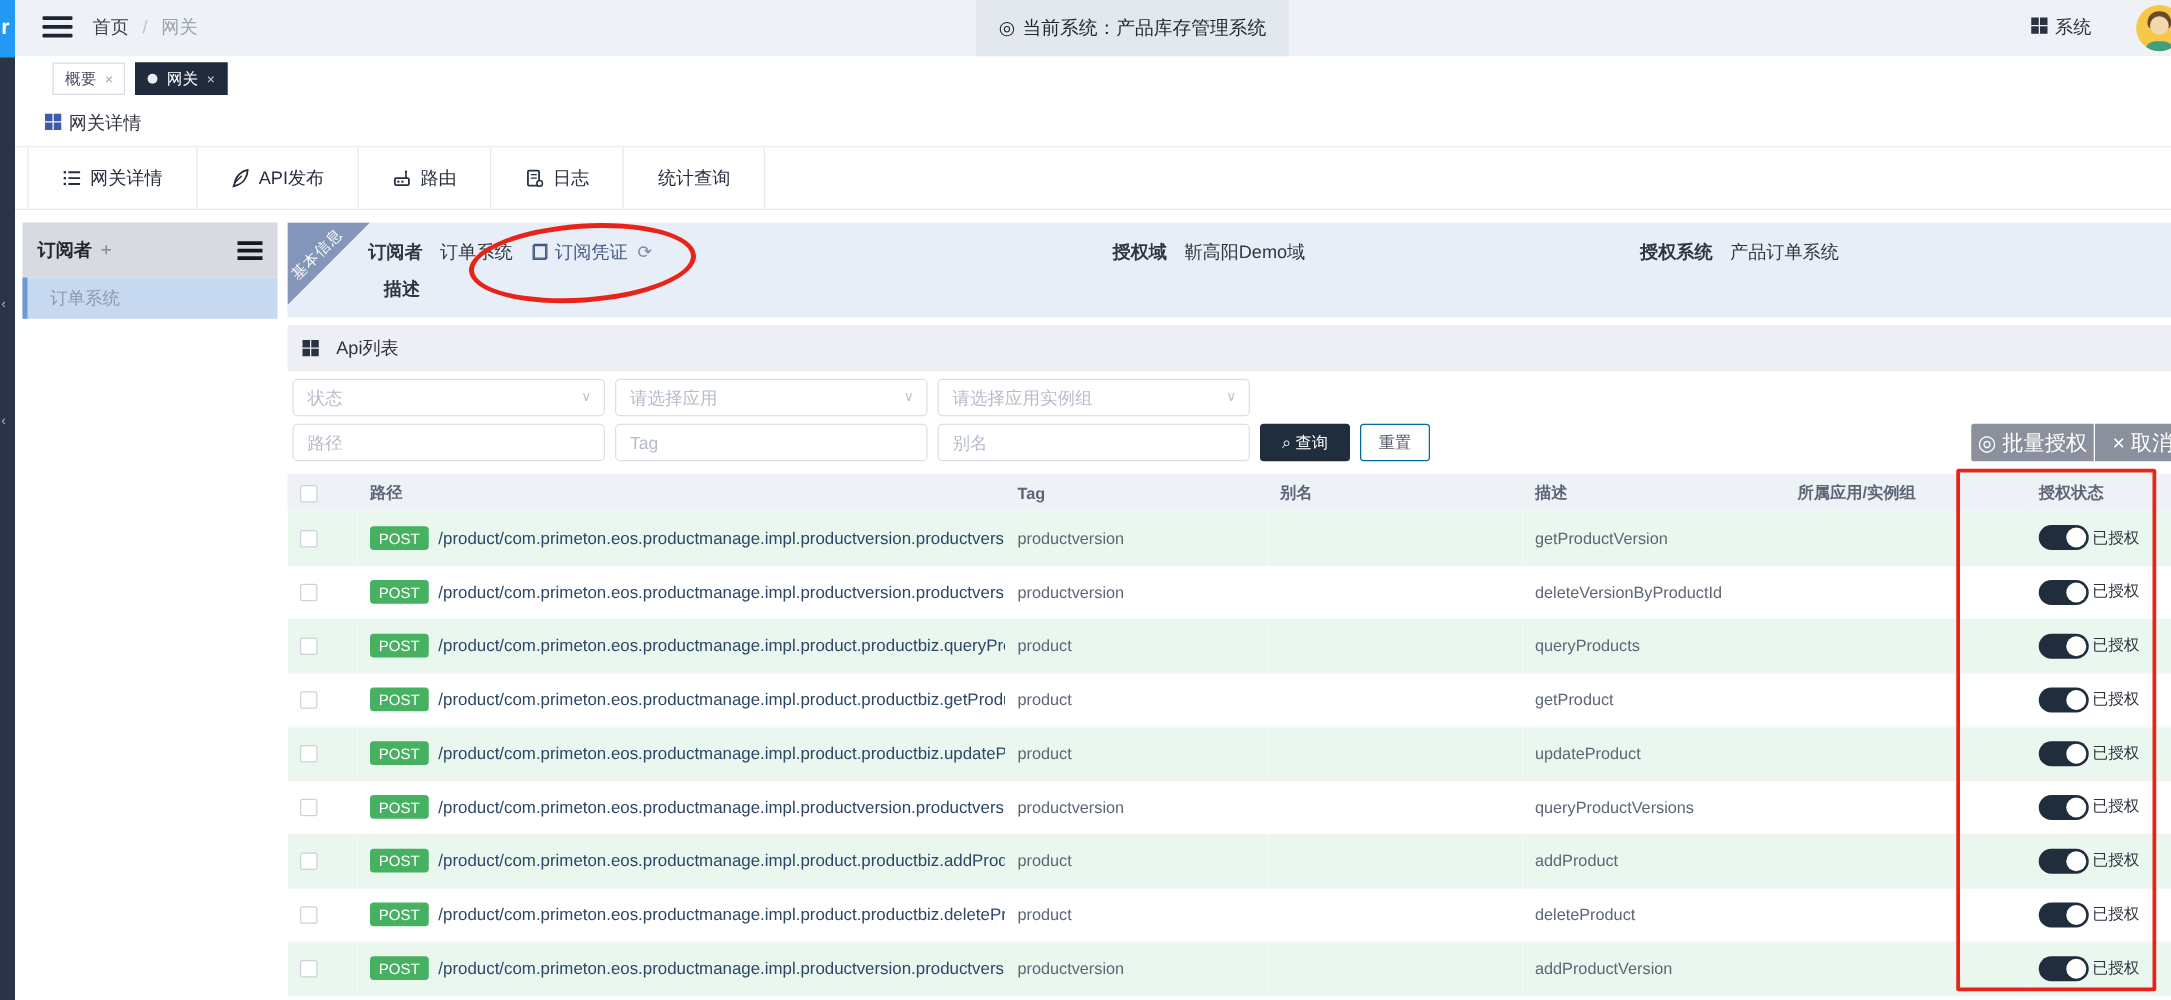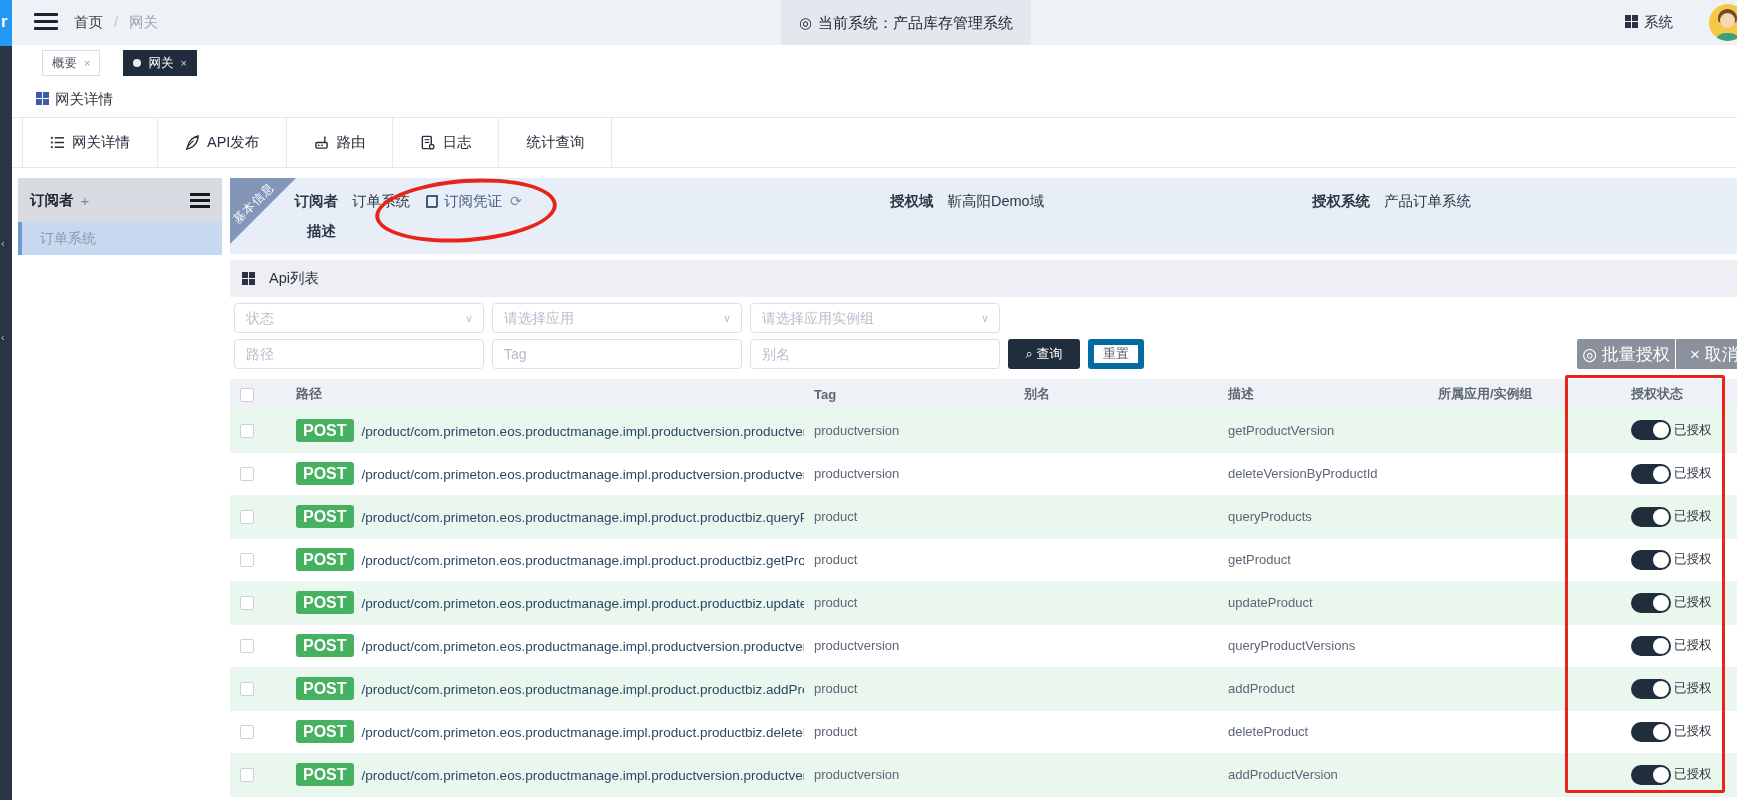--- a/index.html
+++ b/index.html
@@ -29,21 +29,21 @@
   .grid-ic i:nth-child(3){left:0;bottom:0} .grid-ic i:nth-child(4){right:0;bottom:0}
   .grid-ic.blue i { background:#3f5aa9; }
   .avatar { position:absolute; right:-9px; top:4px; width:37px; height:37px; border-radius:50%;
             background:#f7c846; overflow:hidden; cursor:pointer; }
   .avatar .hair { position:absolute; left:9px; top:5px; width:19px; height:14px; border-radius:9px 9px 4px 4px; background:#6b4a2b; }
   .avatar .face { position:absolute; left:11px; top:9px; width:15px; height:15px; border-radius:50%; background:#f3d7ae; }
   .avatar .shirt { position:absolute; left:6px; bottom:-6px; width:25px; height:14px; border-radius:10px 10px 0 0; background:#3f9e7c; }
 
   
   .tabstrip { position:absolute; left:12px; top:45px; right:0; height:35px; background:#fff; display:flex;
-              align-items:center; padding-left:30px; gap:23px; }
+              align-items:center; padding-left:30px; gap:8px; }
   .wtab { height:26px; line-height:24px; padding:0 9px; font-size:12.5px; border:1px solid #d8dce5; color:#495060;
           background:#fff; cursor:pointer; white-space:nowrap; }
   .wtab .x { color:#9aa3b0; margin-left:7px; font-size:11px; }
   .wtab.active { background:#202b3d; border-color:#202b3d; color:#fff; }
   .wtab.active .x { color:#cfd5df; }
   .wtab .dot { display:inline-block; width:8px; height:8px; border-radius:50%; background:#e9edf3; margin-right:7px; }
 
   
   .titlebar { position:absolute; left:12px; top:80px; right:0; height:38px; background:#fff;
               border-bottom:1px solid #e4e7ed; line-height:38px; padding-left:24px; font-size:14.5px; color:#31363f; }
@@ -87,37 +87,37 @@
   .filters { position:relative; padding:6px 0 0 4px; }
   .frow { display:flex; gap:8px; margin-bottom:6px; align-items:center; }
   .sel { width:250px; height:30px; border:1px solid #dcdfe6; border-radius:4px; background:#fff; position:relative;
          line-height:28px; padding-left:11px; font-size:14px; color:#b6bdca; cursor:pointer; }
   .sel .chev { position:absolute; right:10px; top:0; color:#c0c4cc; font-size:11px; }
   .inp { width:250px; height:30px; border:1px solid #dcdfe6; border-radius:4px; background:#fff; padding:0 11px;
          font-size:14px; color:#333; outline:none; font-family:inherit; }
   .inp::placeholder { color:#b6bdca; }
   .btn-query { height:30px; width:72px; background:#1f2d3d; color:#fff; border:none; border-radius:3px;
                font-size:13px; cursor:pointer; font-family:inherit; }
-  .btn-reset { height:30px; width:56px; background:#fff; color:#555b66; border:6px solid #0369a1; border-radius:3px;
+  .btn-reset { height:30px; width:56px; background:#fff; color:#555b66; border:1px solid #0369a1; border-radius:3px;
                font-size:13px; cursor:pointer; font-family:inherit; }
   .btn-batch, .btn-cancel { position:absolute; top:42px; height:30px; background:#8b919c; color:#fff; border:none;
                font-size:17px; cursor:pointer; font-family:inherit; white-space:nowrap; }
   .btn-batch { left:1347px; width:98px; border-radius:2px 0 0 2px; }
   .btn-cancel { left:1446px; width:120px; border-radius:0 2px 2px 0; text-align:left; padding-left:14px; }
 
   
   table.api { margin-top:10px; border-collapse:collapse; table-layout:fixed; width:1507px; }
   table.api th { height:30px; background:#eef1f6; font-size:13px; color:#5c6675; font-weight:bold; text-align:left;
                  padding-left:10px; white-space:nowrap; }
   table.api td { height:43px; font-size:13px; color:#5c6675; padding-left:10px; white-space:nowrap; overflow:hidden;
                  border-bottom:1px solid #f0f2f5; }
   tr.green td { background:#e9f7ef; }
   .cb { display:inline-block; width:14px; height:14px; border:1px solid #ccd1da; border-radius:2px; background:#fff;
         vertical-align:middle; cursor:pointer; }
-  .badge { display:inline-block; background:#47b162; color:#fff; font-size:16px; font-weight:bold;
+  .badge { display:inline-block; background:#47b162; color:#fff; font-size:12px; font-weight:normal;
            padding:3px 7px 2px; border-radius:3px; margin-right:8px; }
   .pathtxt { color:#2c4766; font-size:13.5px; }
   .toggle { display:inline-block; width:40px; height:20px; border-radius:10px; background:#1f2d3d; position:relative;
             vertical-align:middle; cursor:pointer; }
   .toggle .knob { position:absolute; right:2px; top:2px; width:16px; height:16px; border-radius:50%; background:#fff; }
   .st-label { font-size:12.5px; color:#2c323c; margin-left:3px; vertical-align:middle; }
 
   
   .anno-ellipse { position:absolute; left:375px; top:179px; width:182px; height:63px; border:4px solid #e8241a;
                   border-radius:50%; transform:rotate(-4deg); z-index:9; pointer-events:none; }

